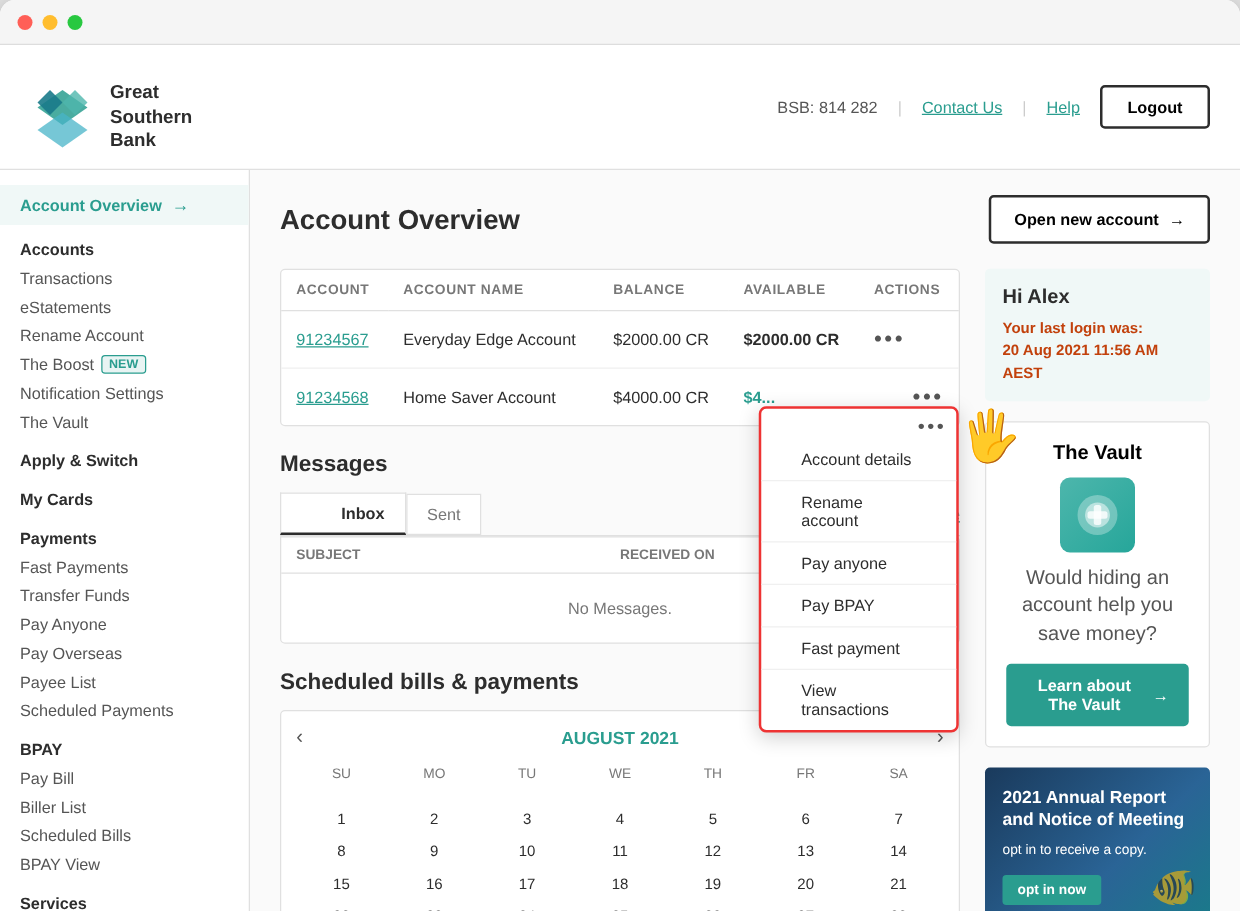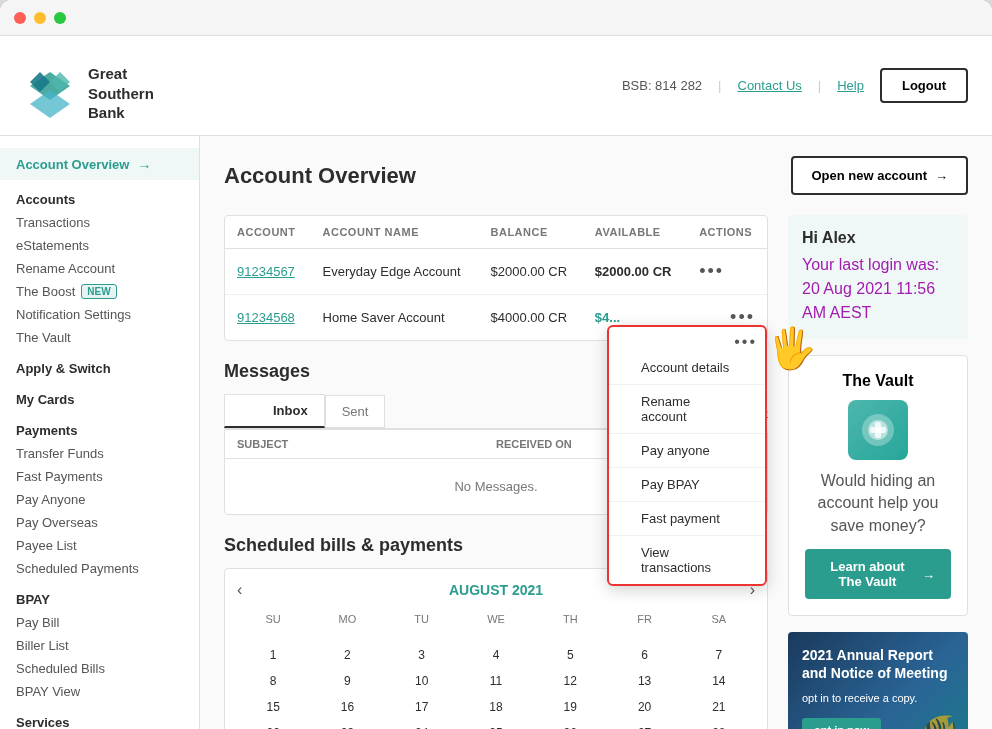--- a/index.html
+++ b/index.html
@@ -244,21 +244,21 @@
     .cal-day.empty { color: #ccc; }
     
     .right-panel { }
     .hi-box {
       background: #f0f8f7;
       border-radius: 4px;
       padding: 14px;
       margin-bottom: 16px;
     }
     .hi-title { font-size: 16px; font-weight: 700; color: #2d2d2d; margin-bottom: 6px; }
-    .hi-text { font-size: 16px; color: #a21caf; line-height: 1.5; }
+    .hi-text { font-size: 12px; color: #c2410c; line-height: 1.5; font-weight: bold; }
     .promo-box {
       background: linear-gradient(135deg, #1a3a5c 0%, #2a6496 60%, #1a7a8a 100%);
       border-radius: 4px;
       padding: 14px;
       color: #fff;
       position: relative;
       overflow: hidden;
     }
     .promo-title { font-size: 14px; font-weight: 700; line-height: 1.3; margin-bottom: 8px; }
     .promo-text { font-size: 11px; line-height: 1.4; margin-bottom: 12px; }
@@ -374,22 +374,22 @@
         <div>
           <div class="sidebar-section-title">Apply &amp; Switch</div>
         </div>
 
         <div>
           <div class="sidebar-section-title">My Cards</div>
         </div>
 
         <div>
           <div class="sidebar-section-title">Payments</div>
+          <div class="sidebar-link">Fast Payments</div>
           <div class="sidebar-link">Transfer Funds</div>
-          <div class="sidebar-link">Fast Payments</div>
           <div class="sidebar-link">Pay Anyone</div>
           <div class="sidebar-link">Pay Overseas</div>
           <div class="sidebar-link">Payee List</div>
           <div class="sidebar-link">Scheduled Payments</div>
         </div>
 
         <div>
           <div class="sidebar-section-title">BPAY</div>
           <div class="sidebar-link">Pay Bill</div>
           <div class="sidebar-link">Biller List</div>

